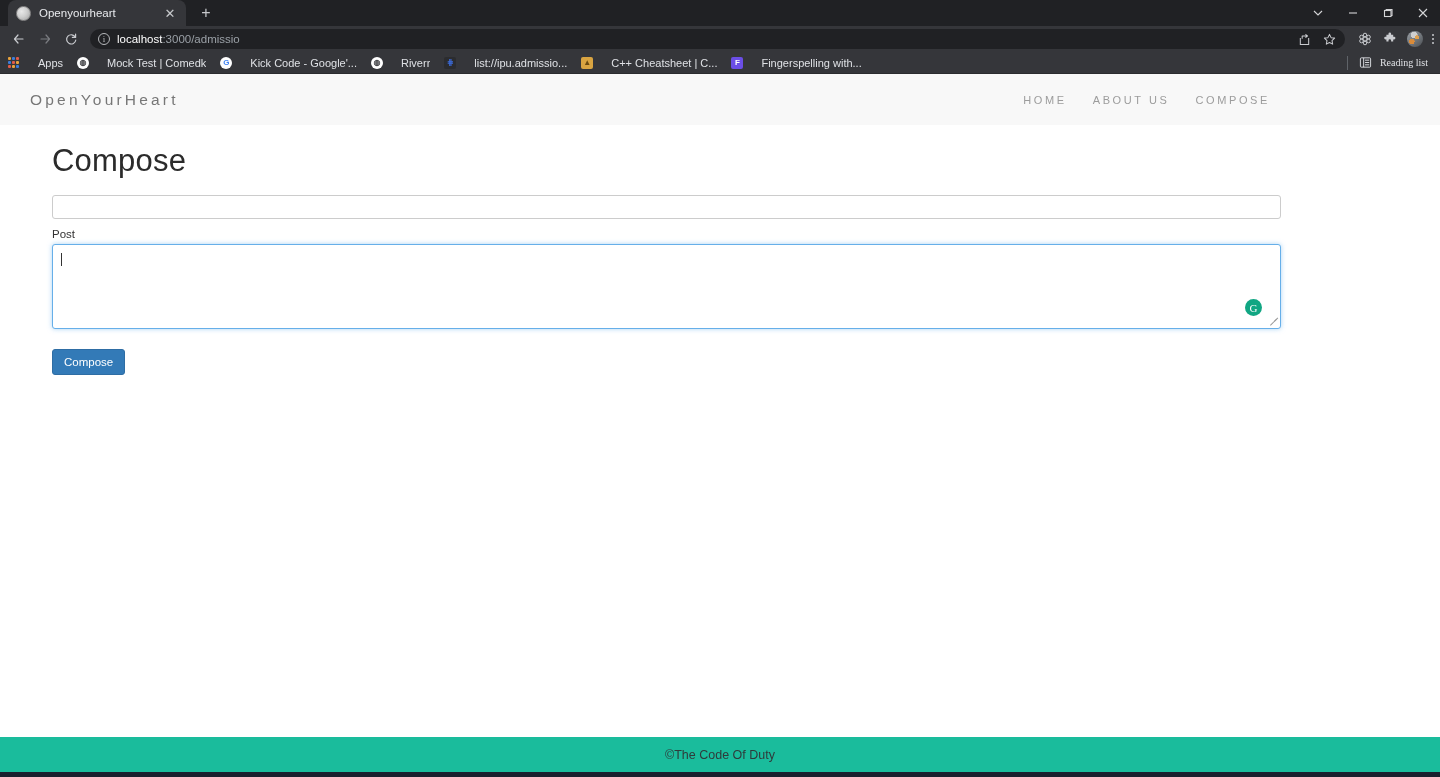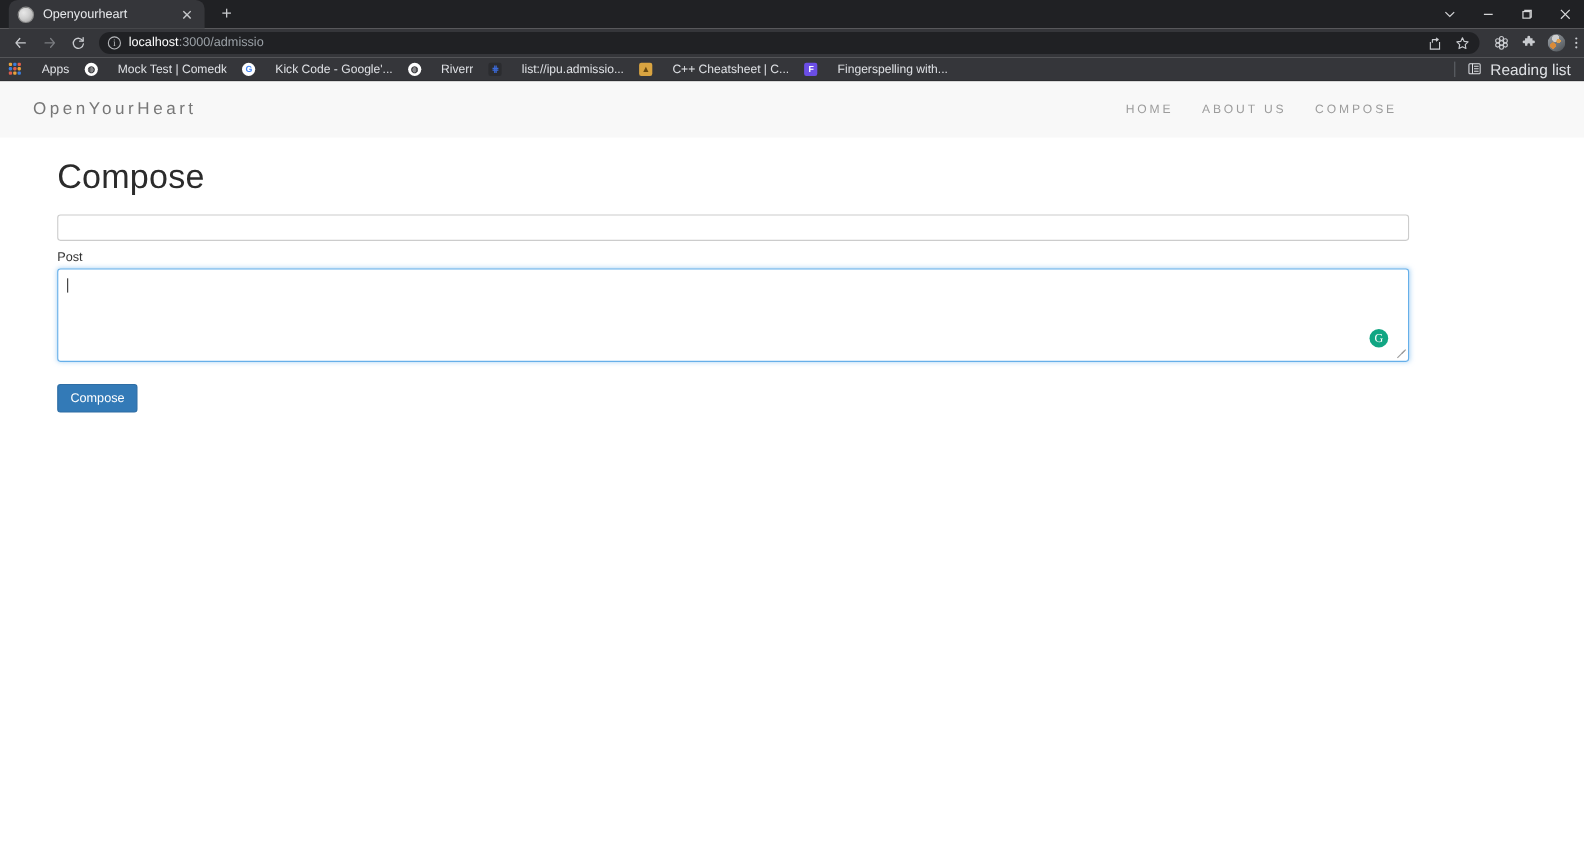--- a/index.html
+++ b/index.html
@@ -118,21 +118,21 @@
     display: flex; align-items: center; justify-content: center;
     font-weight: bold;
   }
   .ico-sq {
     width: 12px; height: 12px; border-radius: 2px;
     display: flex; align-items: center; justify-content: center;
     font-size: 8px; color: #fff; font-weight: bold;
   }
   .readinglist {
     margin-left: auto; display: flex; align-items: center; gap: 6px;
-    color: #dfe1e5; font-size: 14px; padding-right: 4px;
+    color: #dfe1e5; font-size: 10px; padding-right: 4px; font-family: Liberation Serif, serif;
   }
   .rl-sep { width: 1px; height: 14px; background: #5f6368; margin-right: 4px; }
 
   
   .viewport {
     width: 1440px; height: 703px;
     background: #ffffff; position: relative; overflow: hidden;
   }
 
   .site-header {
@@ -389,15 +389,21 @@
       <div class="textarea-wrap">
         <textarea class="post-area" placeholder="" style=""></textarea>
         <span class="caret"></span>
         <span class="grammarly">G</span>
         <span class="resize-grip"></span>
       </div>
 
       <button class="publish-btn">Compose</button>
     </div>
 
+    <div class="site-footer">
+      <div class="footer-bar">
+        <span>©The Code Of Duty</span>
+      </div>
+      <div class="footer-strip"></div>
+    </div>
 
   </div>
 </div>
 
 </body></html>

